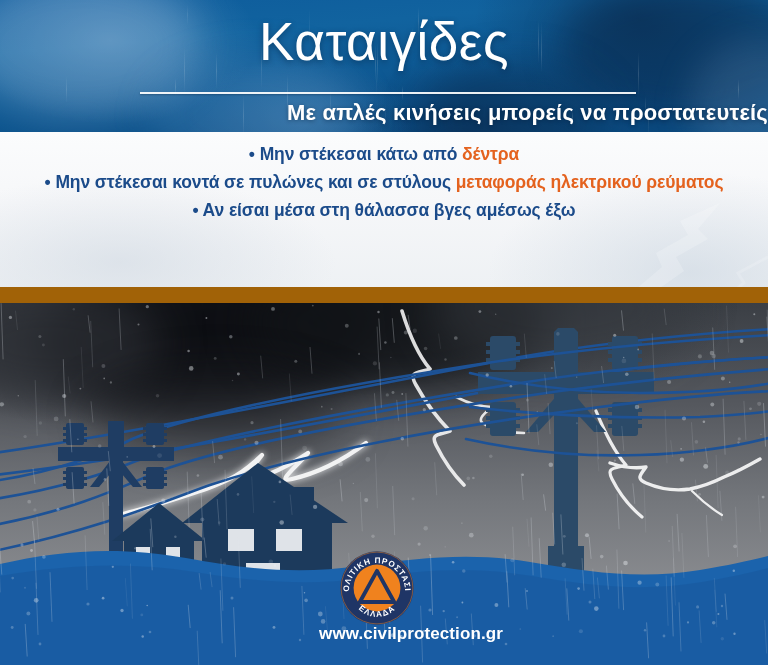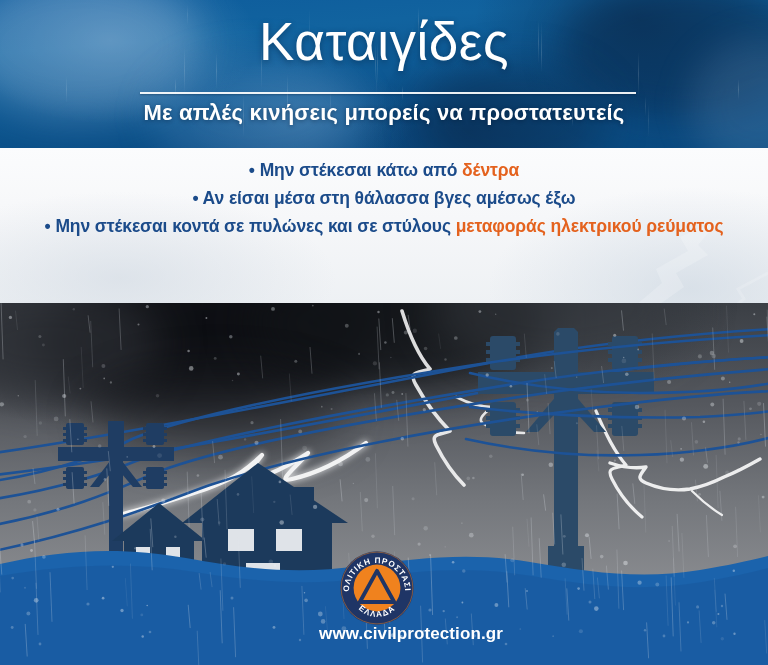--- a/index.html
+++ b/index.html
@@ -63,32 +63,32 @@
     position:absolute;
     left:140px; top:92px;
     width:496px; height:2px;
     background:rgba(255,255,255,.92);
     box-shadow:0 1px 2px rgba(0,25,55,.35);
   }
   .subtitle{
     position:absolute;
     left:0; top:100px;
     width:768px;
-    text-align:center;
+    text-align:right;
     color:#ffffff;
     font-size:22px;
     font-weight:700;
     letter-spacing:.2px;
     text-shadow:0 1px 4px rgba(0,20,45,.45);
   }
 
   
   .tips{
     position:absolute;
-    left:0; top:148px;
+    left:0; top:132px;
     width:768px; height:155px;
     background:
       radial-gradient(ellipse 300px 120px at 120px 130px, rgba(205,214,224,.55), rgba(205,214,224,0) 72%),
       radial-gradient(ellipse 280px 140px at 690px 140px, rgba(198,210,222,.55), rgba(198,210,222,0) 72%),
       linear-gradient(180deg,#fbfcfd 0%, #f6f7f9 45%, #eef1f4 100%);
     overflow:hidden;
   }
   .tips-bolt{
     position:absolute;
     right:-10px; bottom:-18px;
@@ -212,22 +212,22 @@
     <div class="subtitle">Με απλές κινήσεις μπορείς να προστατευτείς</div>
   </div>
 
   <div class="tips">
     <svg class="tips-bolt" viewBox="0 0 150 110">
       <path d="M6 96 L34 72 L28 58 L60 40 L52 26 L92 8 L70 34 L80 44 L48 62 L56 76 L22 100 Z" fill="#ffffff" opacity="0.55"></path>
       <path d="M96 104 L116 88 L110 78 L140 62" stroke="#ffffff" stroke-width="3" fill="none" opacity="0.45"></path>
     </svg>
     <div class="tips-list" id="tips-list">
         <div class="tip"><span class="dot">• </span><span>Μην στέκεσαι κάτω από </span><span class="hl">δέντρα</span></div>
+        <div class="tip"><span class="dot">• </span><span>Μην στέκεσαι κοντά σε πυλώνες και σε στύλους </span><span class="hl">μεταφοράς ηλεκτρικού ρεύματος</span></div>
         <div class="tip"><span class="dot">• </span><span>Αν είσαι μέσα στη θάλασσα βγες αμέσως έξω</span></div>
-        <div class="tip"><span class="dot">• </span><span>Μην στέκεσαι κοντά σε πυλώνες και σε στύλους </span><span class="hl">μεταφοράς ηλεκτρικού ρεύματος</span></div>
       </div>
   </div>
 
   <div class="scene">
     <div class="scene-cloud sc1"></div>
     <div class="scene-cloud sc2"></div>
     <div class="scene-cloud sc3"></div>
     <div class="scene-cloud sc4"></div>
     <div class="scene-cloud sc5"></div>
 

